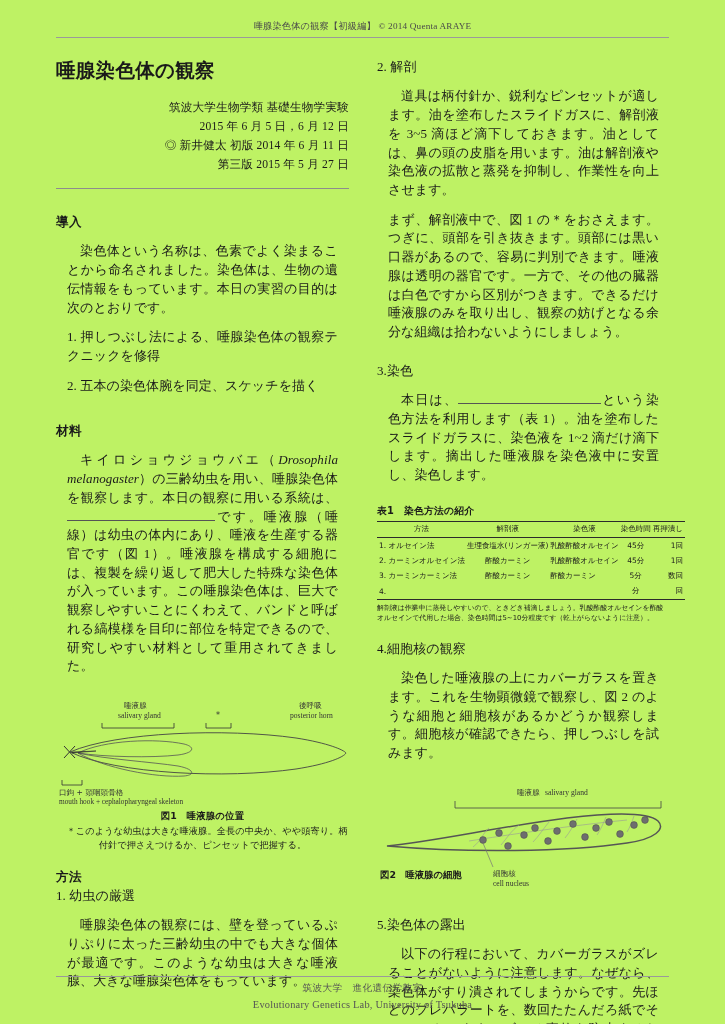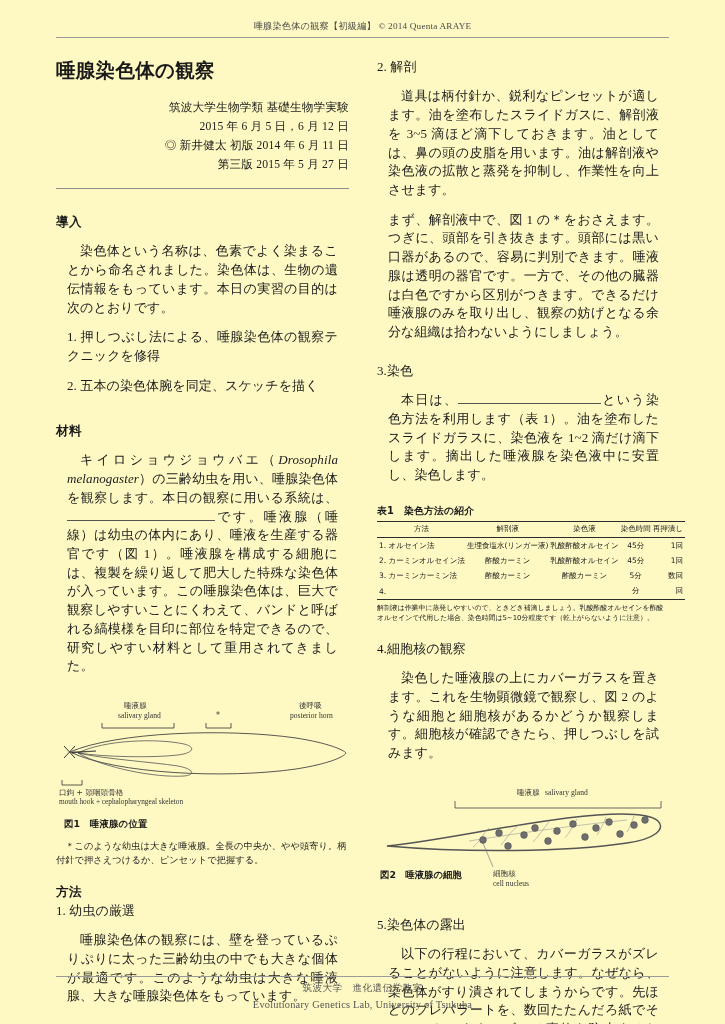--- a/index.html
+++ b/index.html
@@ -9,21 +9,21 @@
   }
   body {
     font-family: "Liberation Serif", "DejaVu Serif", serif;
     color: #1a1a1a;
   }
   .page {
     position: relative;
     width: 725px;
     height: 1024px;
     margin: 0 auto;
-    background: #fef9c3;
+    background: #bef264;
     overflow: hidden;
     box-sizing: border-box;
   }
 
   
   .running-head {
     position: absolute;
     top: 20px;
     left: 56px;
     right: 56px;
@@ -112,27 +112,27 @@
   .gap-m { height: 17px; }
   .gap-l { height: 25px; }
   .it { font-style: italic; }
   .blank-line {
     display: inline-block;
     border-bottom: 1px solid #555;
     vertical-align: baseline;
   }
 
   
-  .fig { margin: 0; }
+  .fig { margin: 0; text-align: center; }
   .fig-cap-title {
     font-family: "DejaVu Sans", "Liberation Sans", sans-serif;
     font-weight: bold;
     font-size: 9.4px;
     letter-spacing: 0.2px;
-    margin: 8px;
+    margin: 0;
   }
   .fig-cap-body {
     font-family: "DejaVu Sans", "Liberation Sans", sans-serif;
     font-size: 9.2px;
     line-height: 1.5;
     margin: 1px 0 0 0;
     letter-spacing: 0.1px;
   }
   .fig-cap-body.ind { text-indent: 1em; }
   .fig-label-jp {
@@ -164,21 +164,21 @@
   table.stain thead th {
     border-top: 1.1px solid #2b2b2b;
     border-bottom: 0.7px solid #2b2b2b;
     text-align: center;
   }
   table.stain tbody tr:last-child td {
     border-bottom: 1.1px solid #2b2b2b;
   }
   table.stain td.c-method { text-align: left;   padding-left: 2px; width: 38%; }
   table.stain td.c-dis    { text-align: center; width: 25%; }
-  table.stain td.c-stain  { text-align: center; width: 20%; margin-top: 32px; }
+  table.stain td.c-stain  { width: 20%; margin-top: 32px; }
   table.stain td.c-time   { text-align: center; width: 9%;  }
   table.stain td.c-press  { text-align: right;  width: 8%; padding-right: 2px; }
   table.stain th.c-method { text-align: center; }
   table.stain th.c-press  { text-align: right; padding-right: 2px; }
   .tbl-note {
     font-family: "DejaVu Sans", "Liberation Sans", sans-serif;
     font-size: 6.9px;
     line-height: 1.45;
     margin: 3px 0 0 0;
     letter-spacing: 0;

